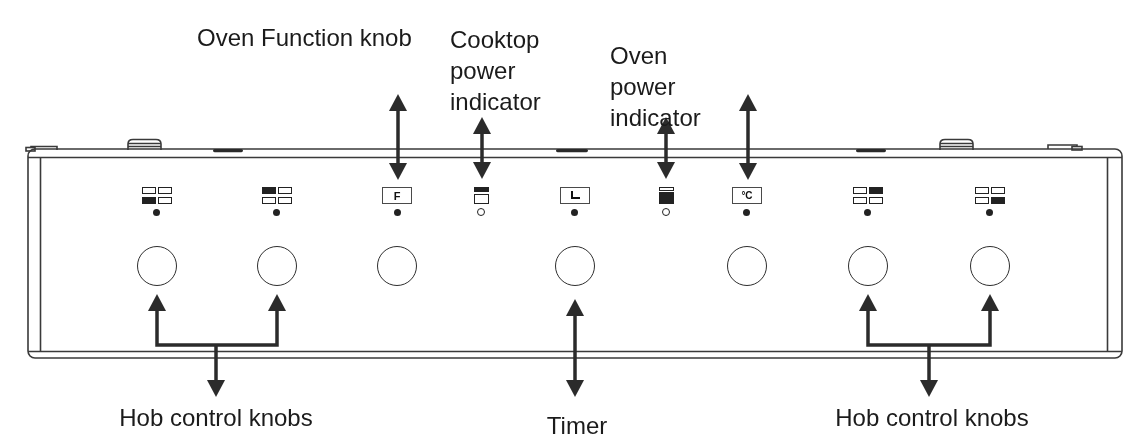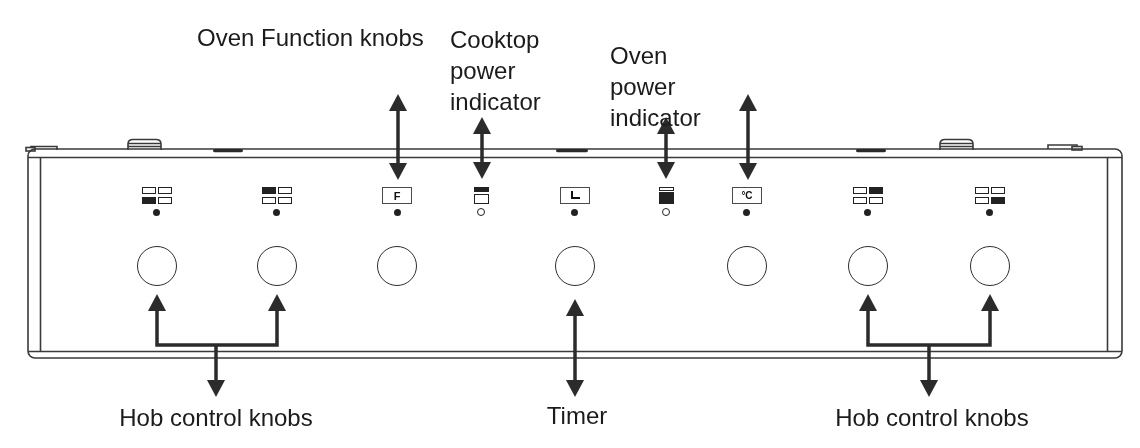--- a/index.html
+++ b/index.html
@@ -168,24 +168,24 @@
   <div class="dot" style="left:986px"></div>
 
   <div class="knob" style="left:137px"></div>
   <div class="knob" style="left:257px"></div>
   <div class="knob" style="left:377px"></div>
   <div class="knob" style="left:555px"></div>
   <div class="knob" style="left:727px"></div>
   <div class="knob" style="left:848px"></div>
   <div class="knob" style="left:970px"></div>
 
-  <div class="lbl" style="left:197px;top:22px">Oven Function knobs</div>
+  <div class="lbl" style="left:197px;top:22px">Oven Function knob</div>
   <div class="lbl" style="left:450px;top:24px">Cooktop
 power
 indicator</div>
   <div class="lbl" style="left:610px;top:40px">Oven
 power
 indicator</div>
-  <div class="lbl ctr" style="left:577px;top:400px">Timer</div>
+  <div class="lbl ctr" style="left:577px;top:410px">Timer</div>
   <div class="lbl ctr" style="left:216px;top:402px">Hob control knobs</div>
   <div class="lbl ctr" style="left:932px;top:402px">Hob control knobs</div>
 
 </div>
 
 </body></html>

